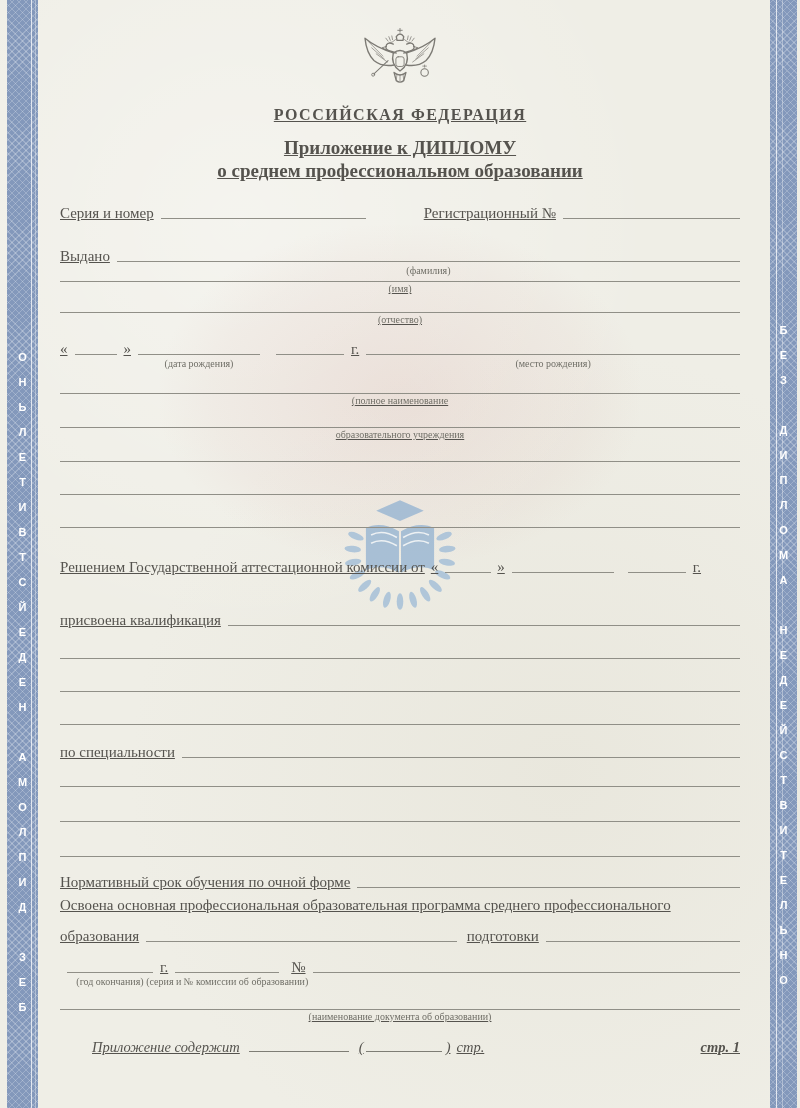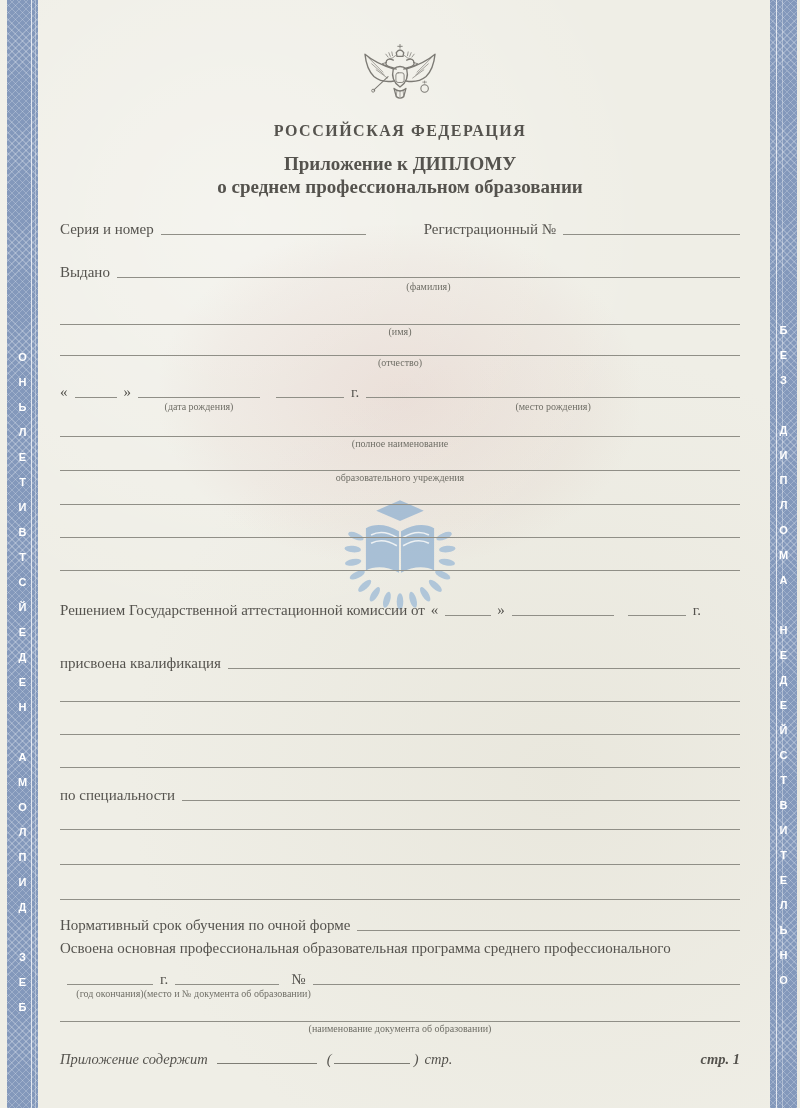--- a/index.html
+++ b/index.html
@@ -46,37 +46,37 @@
   .band-left .vtext{top:345px;}
   .band-right .vtext{top:318px;}
   
   .pinkmark{
     position:absolute;left:160px;top:225px;width:480px;height:340px;
     background:radial-gradient(ellipse at center, rgba(208,156,150,.20), rgba(208,156,150,.07) 55%, transparent 72%);
     pointer-events:none;
   }
   .logomark{position:absolute;left:338px;top:494px;width:124px;height:118px;opacity:.85;pointer-events:none;}
   
-  .content{position:absolute;left:60px;right:60px;top:16px;font-size:15px;}
+  .content{position:absolute;left:60px;right:60px;top:0;font-size:15px;text-decoration:underline;}
   .center{text-align:center;}
   .arms{display:block;margin:26px auto 0;}
   .country{margin-top:8px;font-size:16px;font-weight:bold;letter-spacing:1.5px;}
   .title{margin-top:12px;font-size:19px;font-weight:bold;line-height:23px;}
   .row{display:flex;align-items:flex-end;}
   .row .lbl{flex:0 0 auto;white-space:nowrap;line-height:19px;}
   .ln{align-self:flex-end;margin:0 0 4px 7px;border-bottom:1px solid var(--line);height:0;}
   .lncap{position:relative;align-self:flex-end;margin:0 0 4px 7px;border-bottom:1px solid var(--line);height:0;}
   .lncap .cap{position:absolute;top:3px;left:50%;transform:translateX(-50%);white-space:nowrap;}
   .cap{font-size:10px;color:var(--cap);line-height:13px;}
   .rline{border-top:1px solid var(--line);}
   .grow{flex:1 1 auto;}
   .footer{display:flex;align-items:flex-end;font-style:italic;font-size:14.5px;}
   .footer .ln{border-bottom-color:#7e7d75;}
   .pagenum{font-weight:bold;font-style:italic;}
-  .mr8{margin-right:2px;}
+  .mr8{margin-right:2px;margin-left:32px;}
 </style>
 </head>
 <body>
 
 <div class="sheet">
 
   <div class="band band-left">
     <div class="stripe s1"></div>
     <div class="stripe s2"></div>
     <div class="vtext">О
@@ -214,21 +214,21 @@
       <span class="ln grow"></span>
     </div>
 
     <div class="row" style="margin-top:24px">
       <span class="lbl">Выдано</span>
       <span class="lncap grow">
         <span class="cap">(фамилия)</span>
       </span>
     </div>
 
-    <div class="rline" style="margin-top:42px">
+    <div class="rline" style="margin-top:15px">
       <div class="cap center">(имя)</div>
     </div>
 
     <div class="rline" style="margin-top:17px">
       <div class="cap center">(отчество)</div>
     </div>
 
     <div class="row" style="margin-top:14px">
       <span class="lbl">«</span>
       <span class="ln" style="flex:0 0 42px"></span>
@@ -279,28 +279,34 @@
     <div class="rline" style="margin-top:34px"></div>
     <div class="rline" style="margin-top:34px"></div>
 
     <div class="row" style="margin-top:16px">
       <span class="lbl">Нормативный срок обучения по очной форме</span>
       <span class="ln grow"></span>
     </div>
 
     <div style="margin-top:4px;line-height:19px">Освоена основная профессиональная образовательная программа среднего профессионального</div>
 
+    <div class="row" style="margin-top:12px">
+      <span class="lbl">образования</span>
+      <span class="ln" style="flex:1.6 1 0"></span>
+      <span class="lbl" style="margin-left:10px">подготовки</span>
+      <span class="ln" style="flex:1 1 0"></span>
+    </div>
 
     <div class="row" style="margin-top:12px">
       <span class="lncap" style="flex:0 0 86px">
         <span class="cap">(год окончания)</span>
       </span>
       <span class="lbl" style="margin-left:7px">г.</span>
       <span class="lncap" style="flex:0 0 104px">
-        <span class="cap">(место и № документа об образовании)</span>
+        <span class="cap">(серия и № комиссии об образовании)</span>
       </span>
       <span class="lbl" style="margin-left:12px">№</span>
       <span class="ln grow"></span>
     </div>
 
     <div class="rline" style="margin-top:32px">
       <div class="cap center">(наименование документа об образовании)</div>
     </div>
 
     <div class="footer" style="margin-top:16px">

